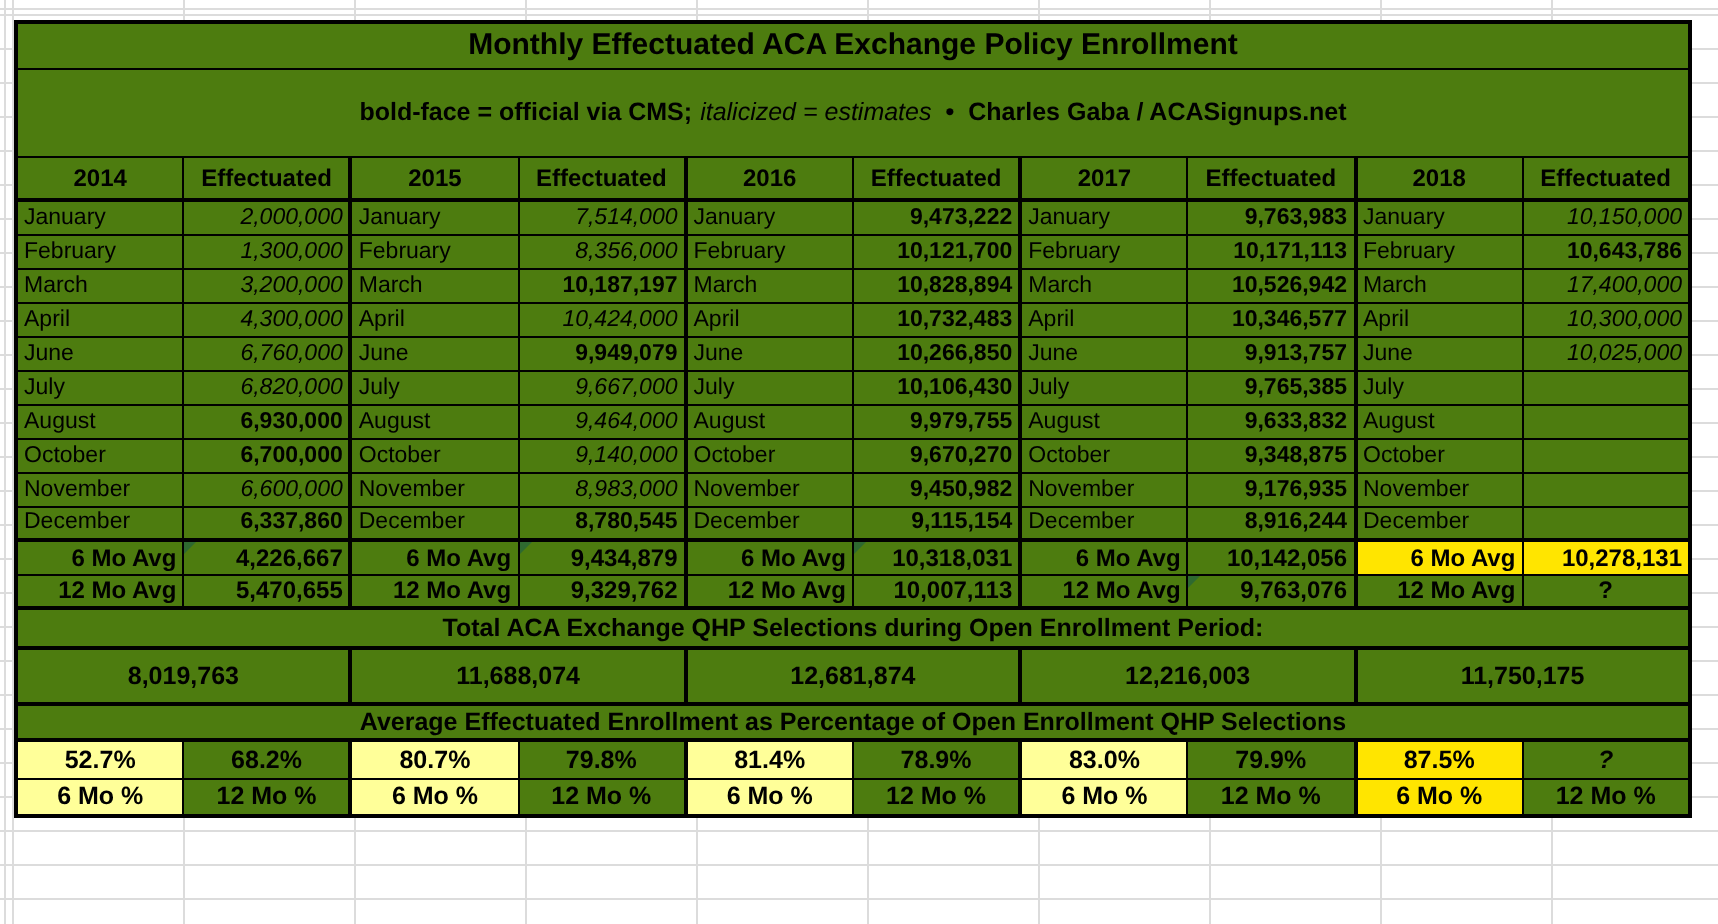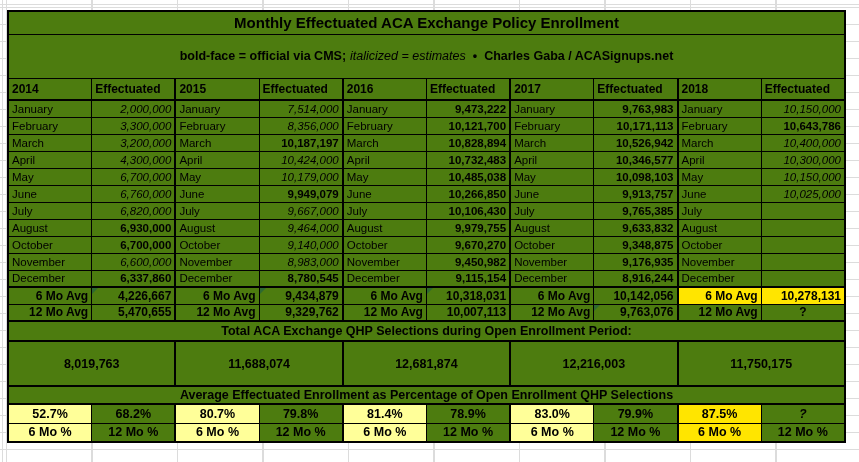--- a/index.html
+++ b/index.html
@@ -23,21 +23,21 @@
   .grp{border-left-width:2px;}
   .r-title{height:23px;}
   .c-title{font-weight:bold;font-size:15px;text-align:center;}
   .r-sub{height:44px;}
   .c-sub{text-align:center;font-size:12.5px;}
   .sub-bold{font-weight:bold;margin-right:4px;}
   .sub-italic{font-style:italic;}
   .sub-bullet{font-weight:bold;margin:0 7px;}
   .sub-credit{font-weight:bold;}
   .r-hdr{height:22px;}
-  .c-hdr{font-weight:bold;font-size:12px;border-bottom:2px solid #000;}
+  .c-hdr{font-weight:bold;font-size:12px;text-align:center;border-bottom:2px solid #000;}
   .r-month{height:17px;}
   .c-mon{text-align:left;}
   .c-val{text-align:right;}
   .est{font-style:italic;text-align:right;}
   .off{font-weight:bold;}
   .r-sixavg{height:17px;}
   .r-sixavg td{border-top:2px solid #000;}
   .r-twelveavg{height:17px;padding-left:24px;}
   .r-twelveavg td{border-bottom:2px solid #000;}
   .c-avg-lbl{font-weight:bold;font-size:12px;text-align:right;}
@@ -46,21 +46,21 @@
   .qm-i{font-style:italic;}
   .flag{
     position:absolute;left:0;top:0;width:0;height:0;
     border-top:6px solid var(--flag-green,#2e6930);
     border-right:6px solid transparent;
   }
   .hl-light{background:var(--hl-light,#ffff99);}
   .hl-bright{background:var(--hl-bright,#ffe500);}
   .r-sechdr{height:20px;}
   .c-sechdr{font-weight:bold;font-size:12.5px;text-align:center;border-top:2px solid #f97316;border-bottom:2px solid #000;}
-  .r-totals{height:45px;}
+  .r-totals{height:28px;}
   .c-total{font-weight:bold;font-size:12.5px;text-align:center;border-bottom:2px solid #000;}
   .r-pcthdr{height:18px;}
   .c-pcthdr{font-weight:bold;font-size:12.5px;text-align:center;border-bottom:2px solid #000;}
   .r-pct{height:19px;}
   .c-pct{font-weight:bold;font-size:12.5px;text-align:center;}
   .r-pctlbl{height:19px;}
   .c-pctlbl{font-weight:bold;font-size:12.5px;text-align:center;border-bottom:2px solid #000;}
 </style>
 </head>
 <body>
@@ -107,65 +107,53 @@
           <td class="c-val est">7,514,000</td>
           <td class="c-mon grp">January</td>
           <td class="c-val off">9,473,222</td>
           <td class="c-mon grp">January</td>
           <td class="c-val off">9,763,983</td>
           <td class="c-mon grp">January</td>
           <td class="c-val est">10,150,000</td>
         </tr>
         <tr class="r-month">
           <td class="c-mon">February</td>
-          <td class="c-val est">3,300,000</td>
+          <td class="c-val est">1,300,000</td>
           <td class="c-mon grp">February</td>
           <td class="c-val est">8,356,000</td>
           <td class="c-mon grp">February</td>
           <td class="c-val off">10,121,700</td>
           <td class="c-mon grp">February</td>
           <td class="c-val off">10,171,113</td>
           <td class="c-mon grp">February</td>
           <td class="c-val off">10,643,786</td>
         </tr>
         <tr class="r-month">
           <td class="c-mon">March</td>
           <td class="c-val est">3,200,000</td>
           <td class="c-mon grp">March</td>
           <td class="c-val off">10,187,197</td>
           <td class="c-mon grp">March</td>
           <td class="c-val off">10,828,894</td>
           <td class="c-mon grp">March</td>
           <td class="c-val off">10,526,942</td>
           <td class="c-mon grp">March</td>
-          <td class="c-val est">10,400,000</td>
+          <td class="c-val est">17,400,000</td>
         </tr>
         <tr class="r-month">
           <td class="c-mon">April</td>
           <td class="c-val est">4,300,000</td>
           <td class="c-mon grp">April</td>
           <td class="c-val est">10,424,000</td>
           <td class="c-mon grp">April</td>
           <td class="c-val off">10,732,483</td>
           <td class="c-mon grp">April</td>
           <td class="c-val off">10,346,577</td>
           <td class="c-mon grp">April</td>
           <td class="c-val est">10,300,000</td>
-        </tr>
-        <tr class="r-month">
-          <td class="c-mon">May</td>
-          <td class="c-val est">6,700,000</td>
-          <td class="c-mon grp">May</td>
-          <td class="c-val est">10,179,000</td>
-          <td class="c-mon grp">May</td>
-          <td class="c-val off">10,485,038</td>
-          <td class="c-mon grp">May</td>
-          <td class="c-val off">10,098,103</td>
-          <td class="c-mon grp">May</td>
-          <td class="c-val est">10,150,000</td>
         </tr>
         <tr class="r-month">
           <td class="c-mon">June</td>
           <td class="c-val est">6,760,000</td>
           <td class="c-mon grp">June</td>
           <td class="c-val off">9,949,079</td>
           <td class="c-mon grp">June</td>
           <td class="c-val off">10,266,850</td>
           <td class="c-mon grp">June</td>
           <td class="c-val off">9,913,757</td>

